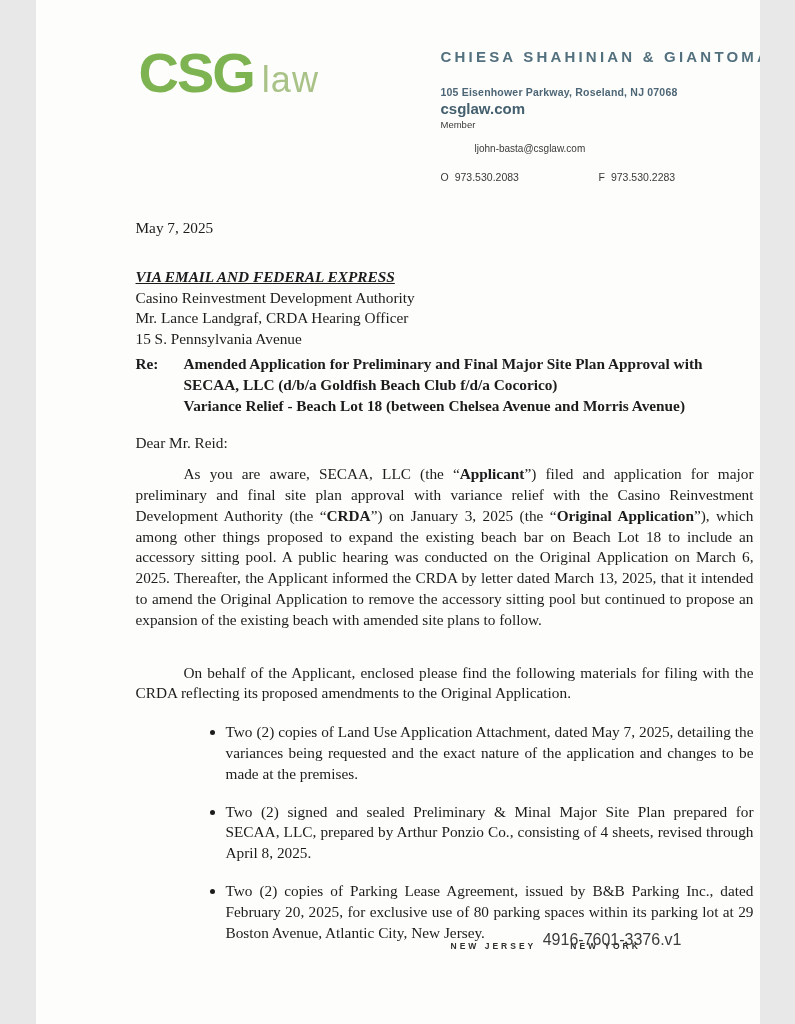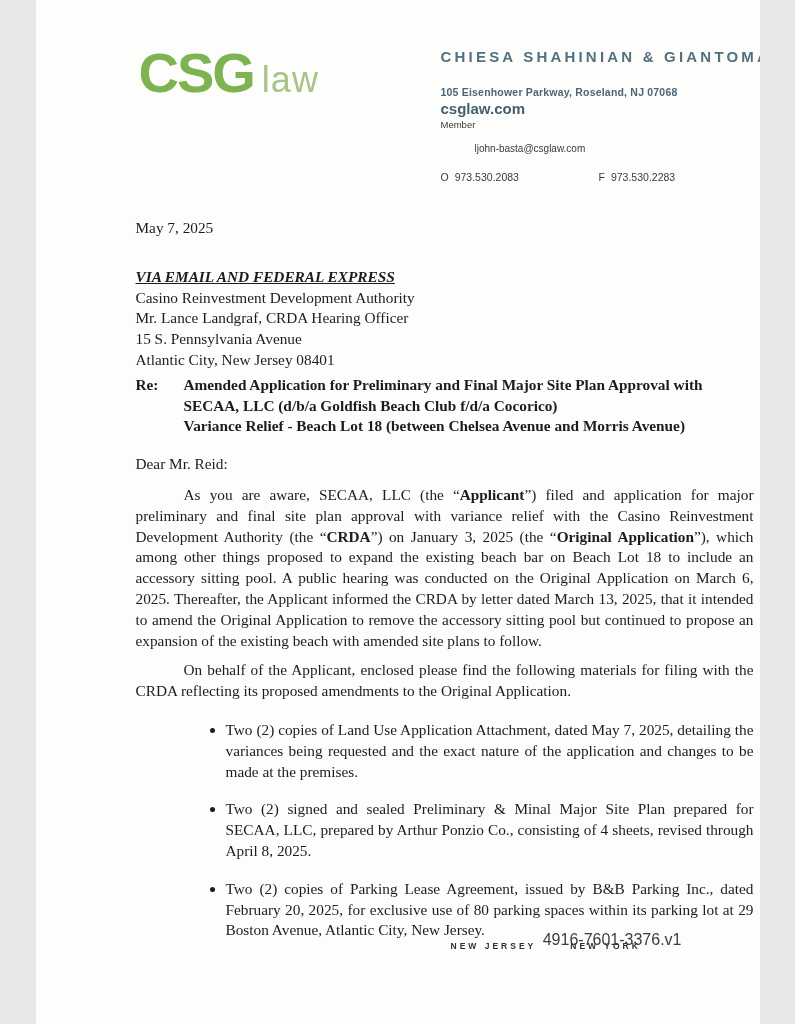--- a/index.html
+++ b/index.html
@@ -115,21 +115,21 @@
     font-weight: bold;
   }
   .re-label { width: 48px; flex: 0 0 48px; }
   .re-text { flex: 1; }
   .salutation { margin: 17px 0 0 0; }
   .para {
     margin: 10px 0 0 0;
     text-align: justify;
     text-indent: 48px;
   }
-  .para-gap { margin-top: 9px; }
+  .para-gap { margin-top: 32px; }
   .enclosures {
     list-style: disc outside;
     margin: 18px 0 0 66px;
     padding: 0 0 0 24px;
   }
   .enclosures li {
     text-align: justify;
     margin-bottom: 17px;
   }
 
@@ -184,21 +184,20 @@
 
   <main class="letter-body">
     <p class="date">May 7, 2025</p>
 
     <p class="via">VIA EMAIL AND FEDERAL EXPRESS</p>
 
     <div class="recipient">
       <div>Casino Reinvestment Development Authority</div>
       <div>Mr. Lance Landgraf, CRDA Hearing Officer</div>
       <div>15 S. Pennsylvania Avenue</div>
-      <div>Atlantic City, New Jersey 08401</div>
     </div>
 
     <div class="re-block">
       <span class="re-label">Re:</span>
       <span class="re-text">
         <div>Amended Application for Preliminary and Final Major Site Plan Approval with</div>
         <div>SECAA, LLC (d/b/a Goldfish Beach Club f/d/a Cocorico)</div>
         <div>Variance Relief - Beach Lot 18 (between Chelsea Avenue and Morris Avenue)</div>
       </span>
     </div>

